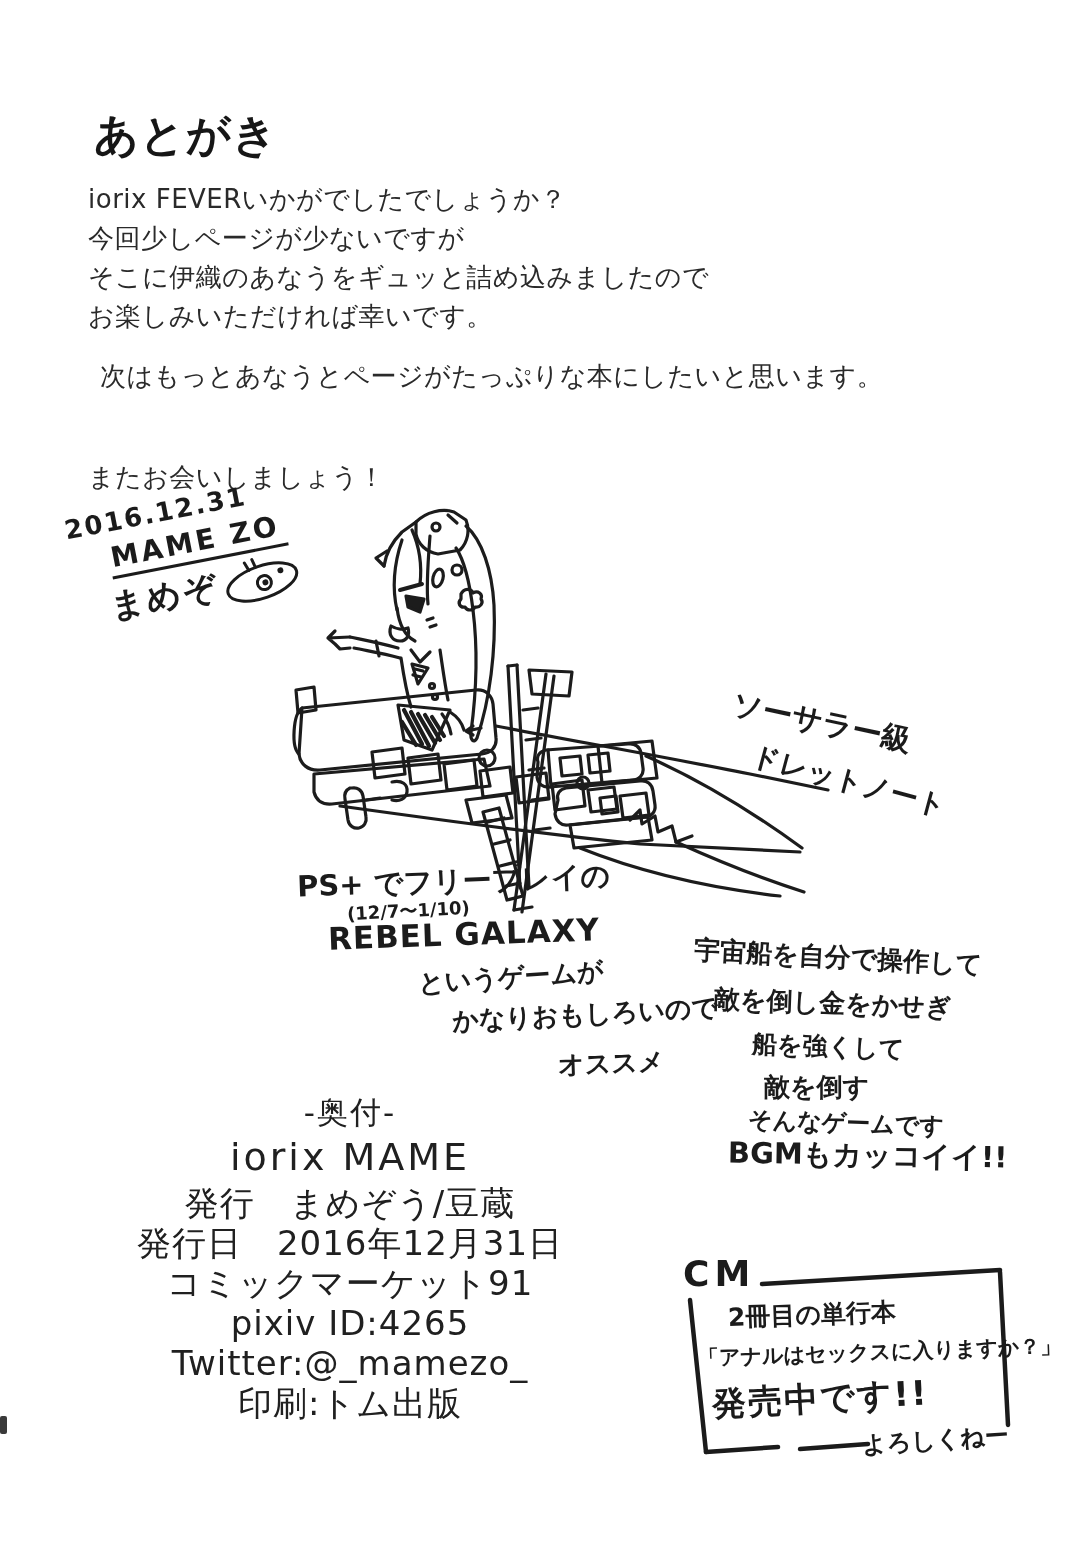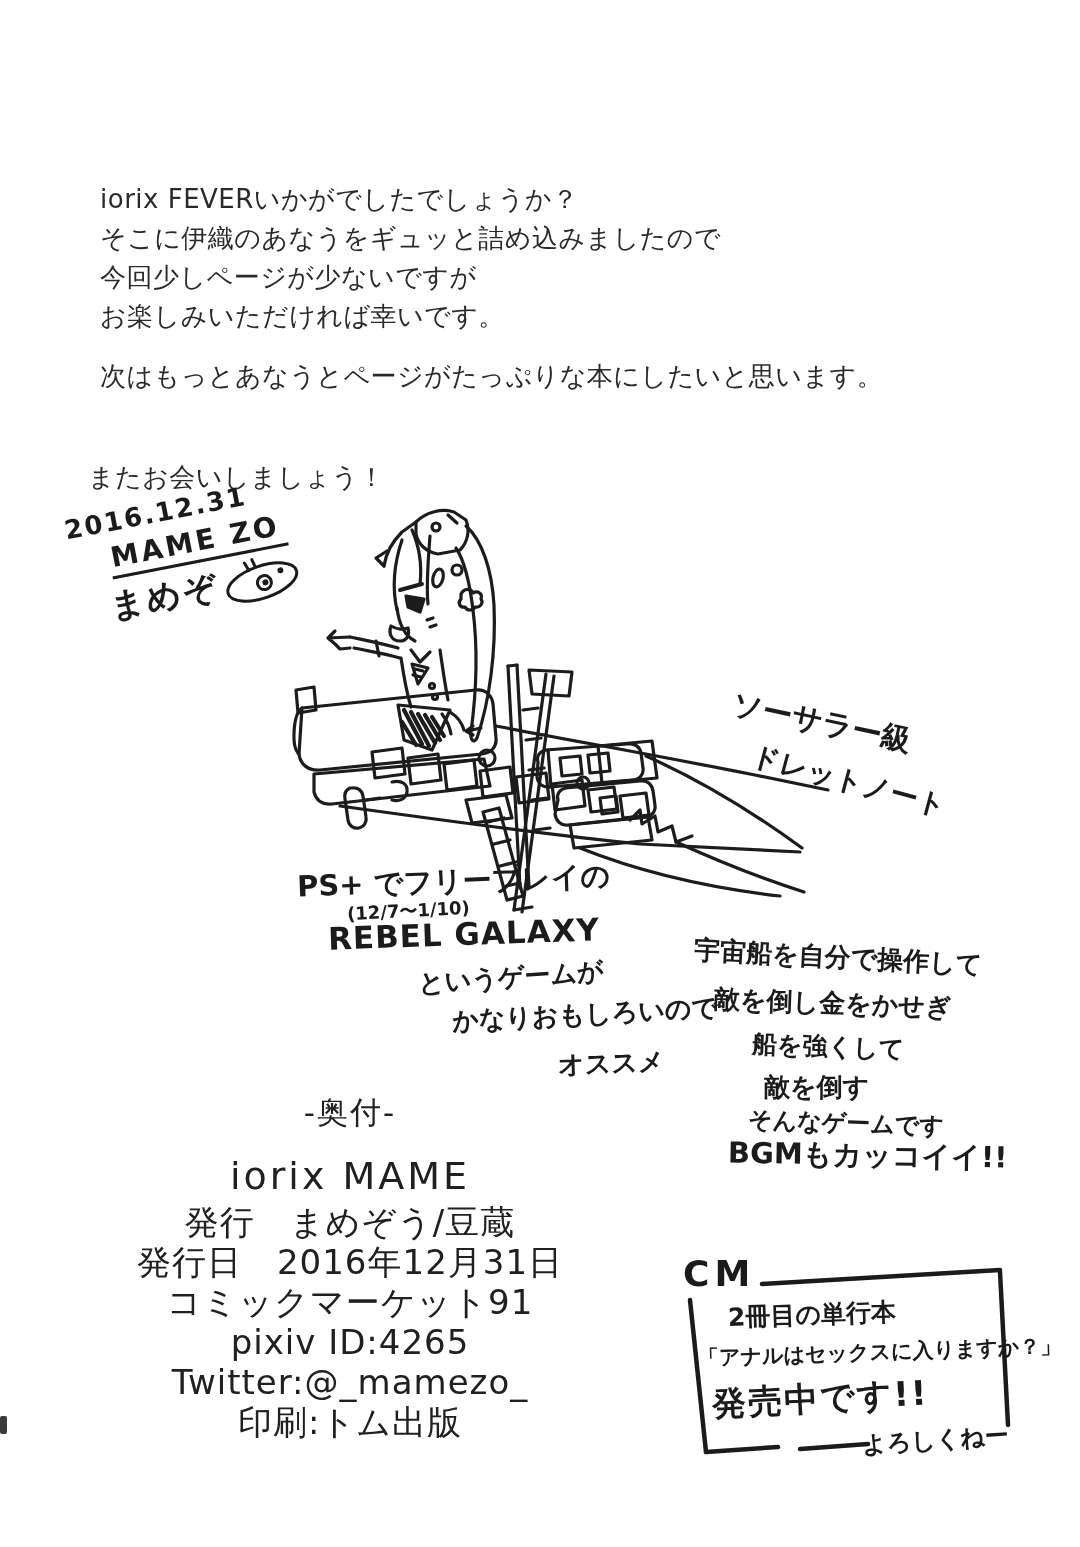--- a/index.html
+++ b/index.html
@@ -12,42 +12,43 @@
   }
   .abs { position:absolute; white-space:nowrap; }
   .title { font-size:44px; font-weight:700; letter-spacing:1px; color:#161616; }
   .body-text { font-size:26px; line-height:39px; color:#2a2a2a; letter-spacing:0.5px; }
   .hand { color:#1b1b1b; }
   .sig-date { font-size:26px; font-weight:600; letter-spacing:2px; }
   .sig-roman { font-size:28px; font-weight:600; letter-spacing:3px; border-bottom:3px solid #1b1b1b; padding:0 6px 2px 2px; }
   .sig-kana { font-size:34px; font-weight:700; letter-spacing:2px; }
   .colophon { left:60px; top:1092px; width:580px; text-align:center; position:absolute; color:#202020; }
   .colophon div { white-space:nowrap; }
-  .c-head { font-size:31px; letter-spacing:2px; margin-bottom:20px; }
+  .c-head { font-size:31px; letter-spacing:2px; margin-bottom:1px; }
   .c-title { font-size:38px; letter-spacing:3px; margin-bottom:4px; }
   .c-line { font-size:34px; letter-spacing:1px; line-height:40px; }
   .c-line-sm { font-size:33px; letter-spacing:0px; line-height:40px; }
   .cm-label { font-size:36px; font-weight:600; letter-spacing:5px; }
   .cm-l1 { font-size:25px; font-weight:600; }
   .cm-l2 { font-size:21px; font-weight:600; }
   .cm-l3 { font-size:34px; font-weight:700; letter-spacing:2px; }
   .cm-l4 { font-size:24px; font-weight:600; }
   .edge-mark { position:absolute; left:0; top:1416px; width:7px; height:18px; background:#3a3a3a; border-radius:2px; }
   svg { display:block; }
 </style>
 </head>
 <body>
 
 <div class="page">
 
-
-  <div class="abs body-text" style="left:100px; top:180px;">
+  <div class="abs title" style="left:94px; top:106px;">あとがき</div>
+
+  <div class="abs body-text" style="left:88px; top:180px;">
     <div>iorix FEVERいかがでしたでしょうか？</div>
+    <div>今回少しページが少ないですが</div>
     <div>そこに伊織のあなうをギュッと詰め込みましたので</div>
-    <div>今回少しページが少ないですが</div>
     <div>お楽しみいただければ幸いです。</div>
   </div>
 
   <div class="abs body-text" style="left:100px; top:357px;">
     <div>次はもっとあなうとページがたっぷりな本にしたいと思います。</div>
   </div>
 
   <div class="abs body-text" style="left:88px; top:458px;">またお会いしましょう！</div>
 
   <div class="abs hand" style="left:62px; top:516px; transform:rotate(-11deg); transform-origin:left top;">

